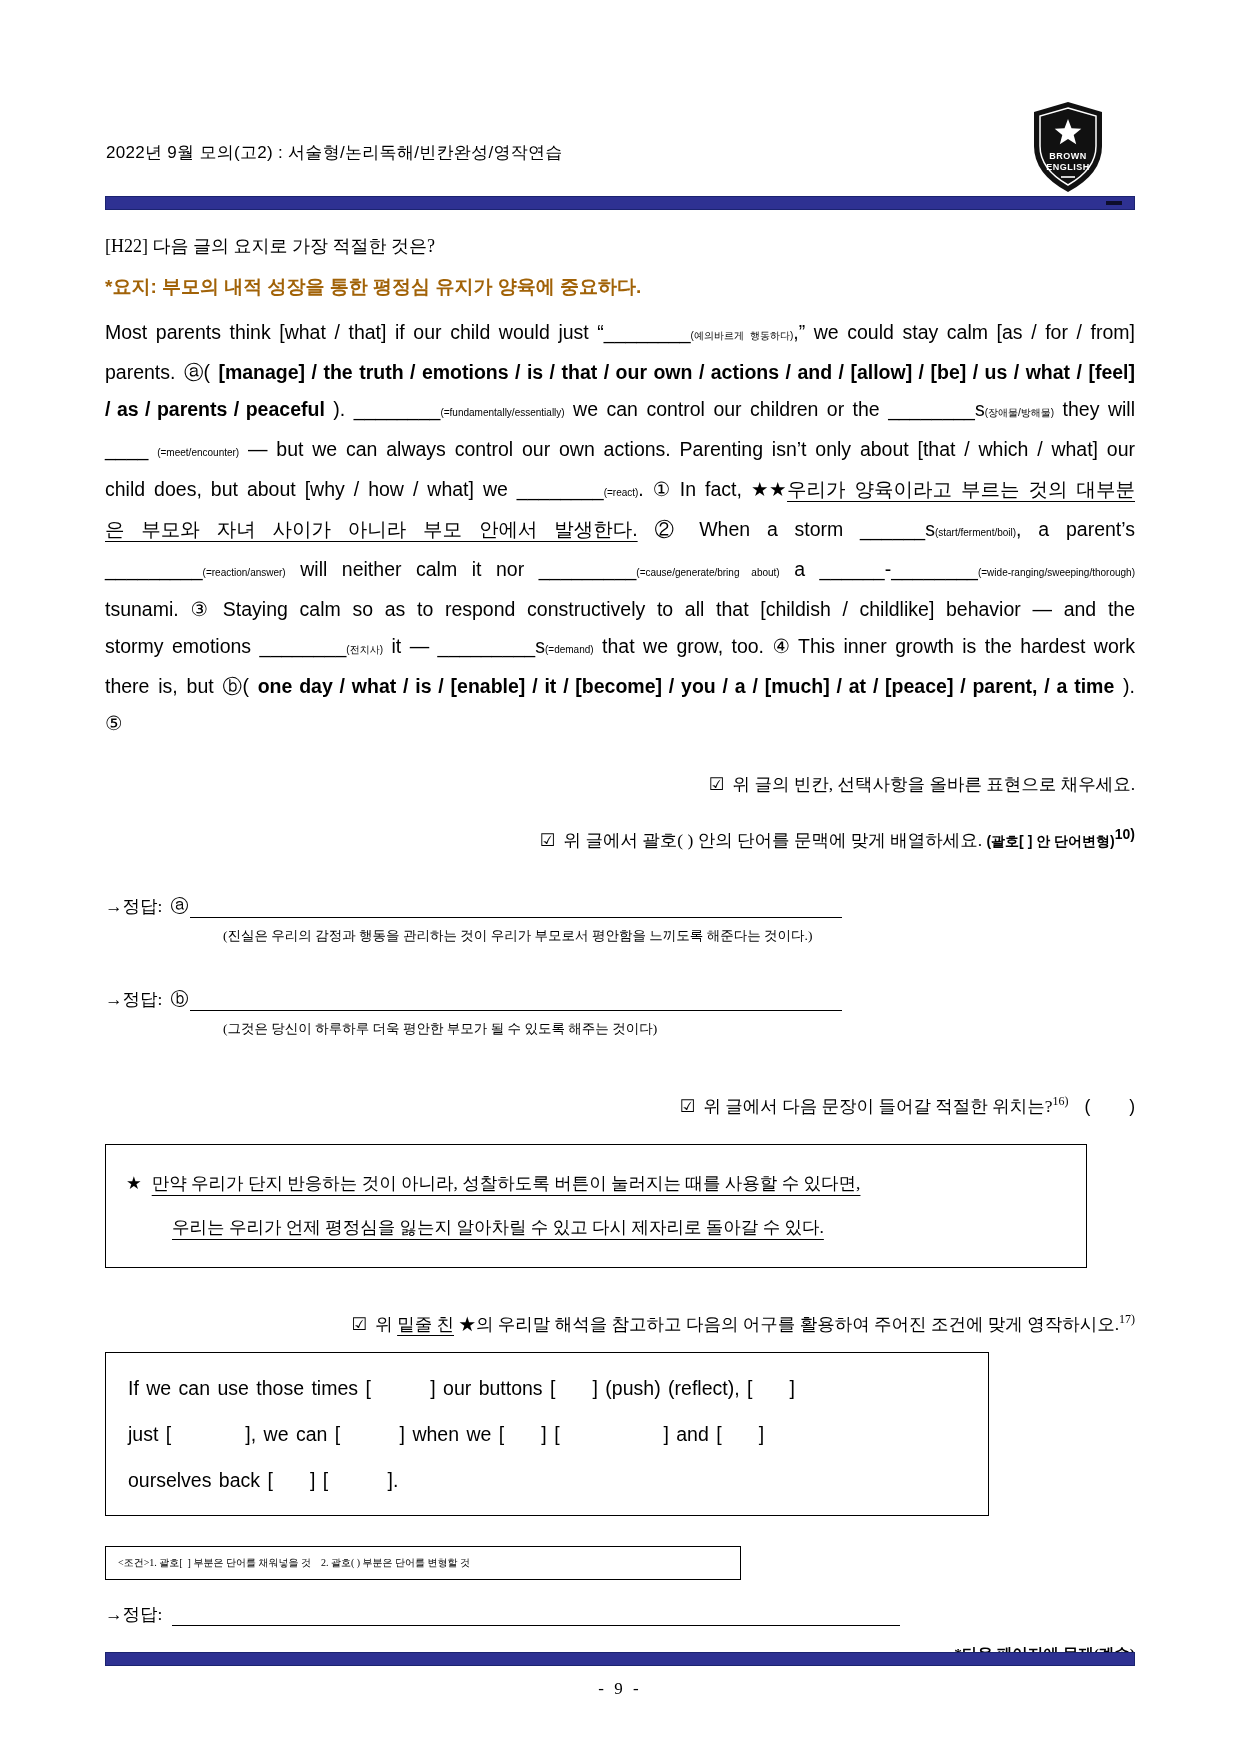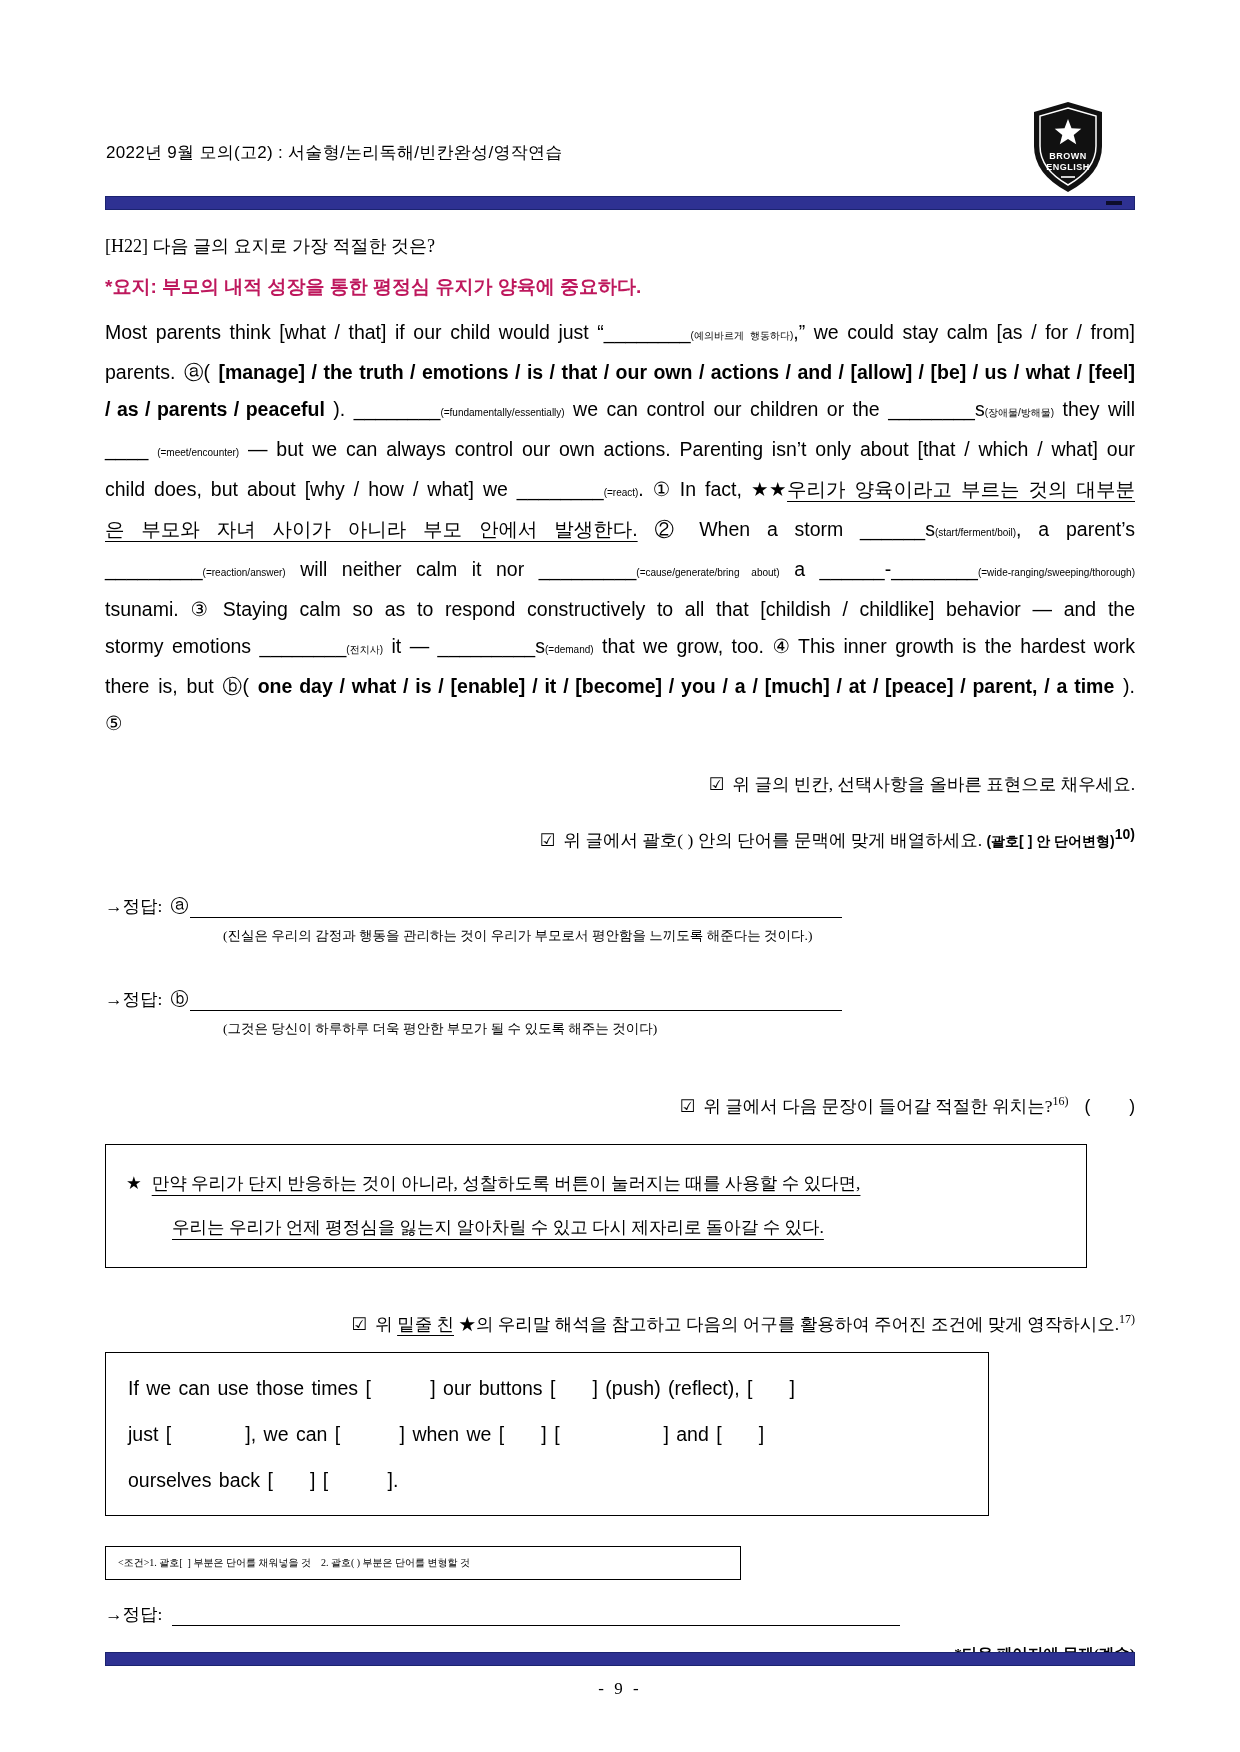--- a/index.html
+++ b/index.html
@@ -12,21 +12,21 @@
   .logo{position:absolute;top:100px;left:1030px;width:76px;height:96px;}
   .logo svg{display:block;}
   .topbar{position:absolute;top:196px;left:105px;width:1030px;height:14px;
     background:#2e3192;border:1px solid #1b2370;box-sizing:border-box;}
   .bar-mark{position:absolute;right:12px;top:4px;width:16px;height:4px;background:#0d0d2b;}
 
   
   .content{position:absolute;top:222px;left:105px;width:1030px;}
 
   .q-heading{margin-top:12px;font-size:18px;font-family:"Liberation Serif",serif;}
-  .q-summary{margin-top:16px;font-size:19px;font-weight:bold;color:#be185d;}
+  .q-summary{margin-top:16px;font-size:19px;font-weight:bold;color:#a16207;}
 
   .passage{margin:14px 0 0;font-size:19.5px;line-height:37px;text-align:justify;
     word-spacing:3px;}
   .seg-n{}
   .seg-b{font-weight:bold;word-spacing:1px;}
   .seg-ann{font-size:10px;}
   .seg-u{text-decoration:underline;text-underline-offset:5px;}
   .seg-sup{font-size:12px;vertical-align:super;}
 
   .task{margin-top:30px;font-size:17.5px;font-family:"Liberation Serif",serif;text-align:right;}

